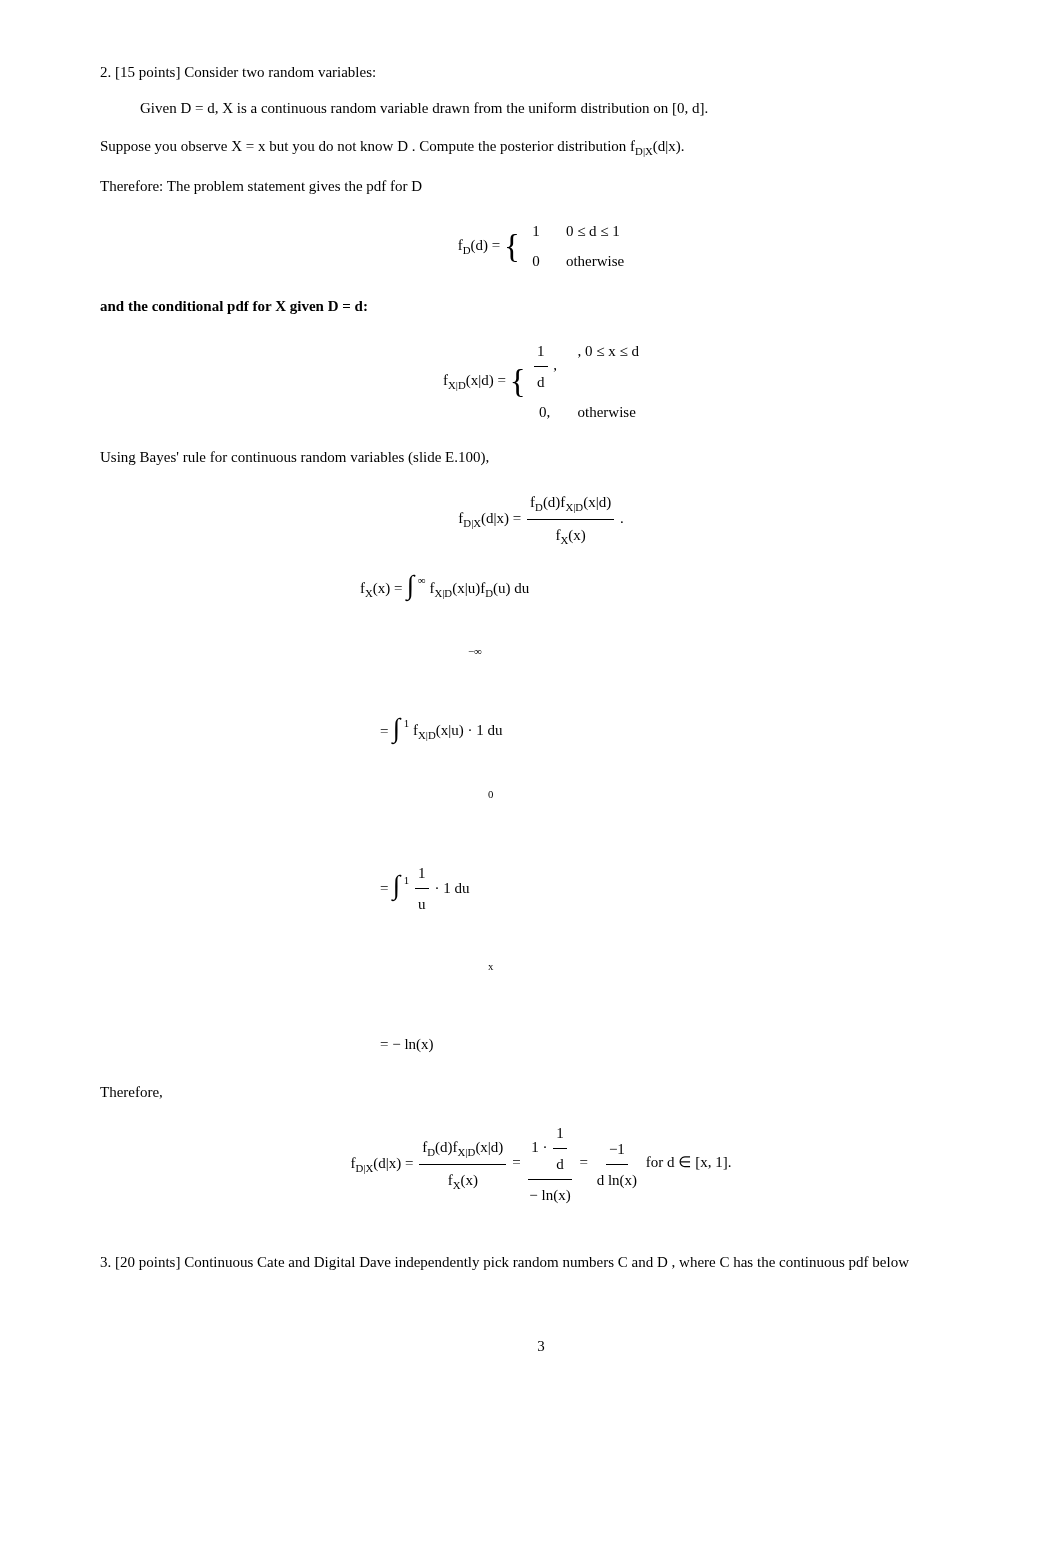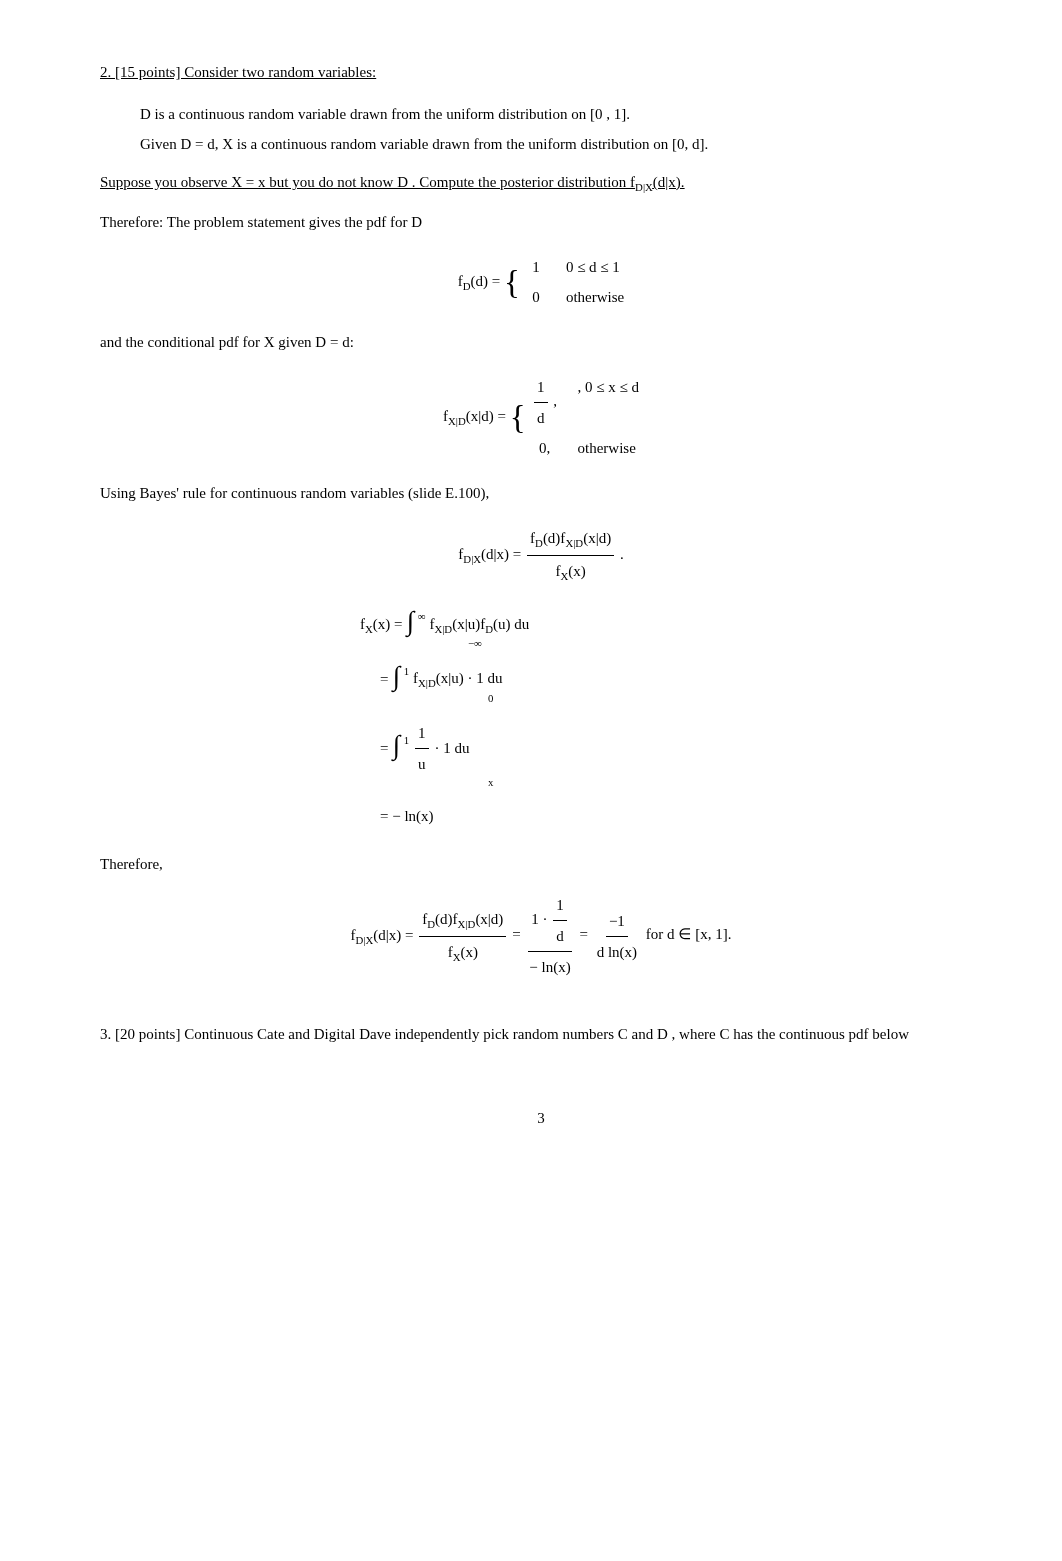--- a/index.html
+++ b/index.html
@@ -11,22 +11,21 @@
       width: 1062px;
       min-height: 1561px;
       padding: 60px 80px 60px 100px;
     }
     .page-content {
       max-width: 900px;
       margin: 0 auto;
       line-height: 1.6;
     }
     .problem-header {
-      margin-bottom: 18px;
-      text-decoration: underline;
+      margin-bottom: 12px;
     }
     .problem-body {
       margin-left: 40px;
       margin-bottom: 12px;
     }
     .solution-block {
       margin-bottom: 14px;
     }
     .math-display {
       text-align: center;
@@ -68,20 +67,21 @@
     }
     .piecewise-cases .case {
       display: flex;
       gap: 20px;
     }
     .integral-block {
       display: inline-flex;
       flex-direction: column;
       align-items: flex-start;
       margin-left: 60px;
+      gap: 44px;
     }
     .integral-row {
       display: flex;
       align-items: center;
       gap: 4px;
       margin: 3px 0;
     }
     .int-sym {
       font-size: 1.8em;
       line-height: 1;
@@ -99,27 +99,26 @@
 </head>
 <body>
 
 <div class="page-content">
 
   <div class="problem-header">
     <span>2.   [15 points] Consider two random variables:</span>
   </div>
 
   <div class="problem-body">
-    <p style="margin-bottom:6px;">D  is a continuous random variable drawn from the uniform distribution on [0       , 1].</p>
     <p>
       <span>Given  D = d,  X  is a continuous random variable drawn from the uniform distribution on [0, d].</span>
     </p>
   </div>
 
-  <div class="solution-block" style="margin-top:14px;text-decoration:underline;">
+  <div class="solution-block" style="margin-top:14px;">
     <p>
       <span>Suppose you observe   X = x  but you do not know   D .  Compute the posterior distribution f</span><sub>D|X</sub><span>(d|x).</span>
     </p>
   </div>
 
   <div class="solution-block" style="margin-top:10px;">
     <p>Therefore: The problem statement gives the pdf for    D</p>
   </div>
 
   <div class="math-display">
@@ -134,21 +133,21 @@
           <span>0 ≤  d  ≤  1</span>
         </span>
         <span class="case">
           <span style="width:20px;">0</span>
           <span>otherwise</span>
         </span>
       </span>
     </span>
   </div>
 
-  <div class="solution-block" style="margin-top:8px;">
+  <div class="solution-block" style="margin-top:8px;font-weight:bold;">
     <p>and the conditional pdf for   X  given  D = d:</p>
   </div>
 
   <div class="math-display">
     <span>
       f<sub>X|D</sub>(x|d) =
     </span>
     <span class="piecewise">
       <span class="brace">{</span>
       <span class="piecewise-cases">

